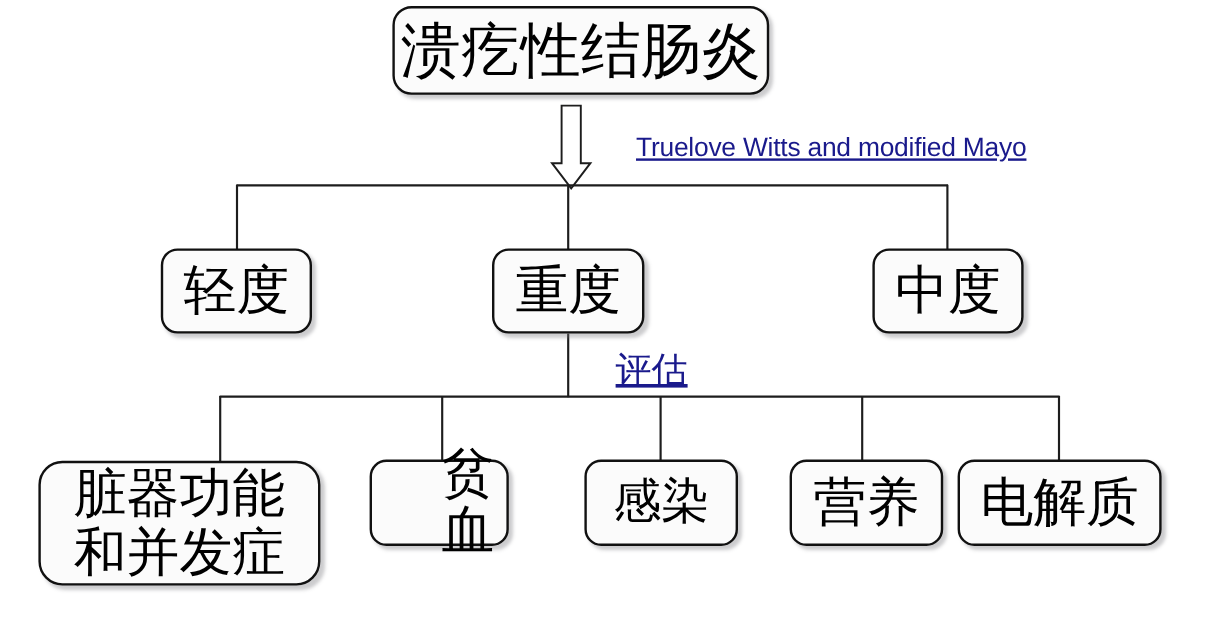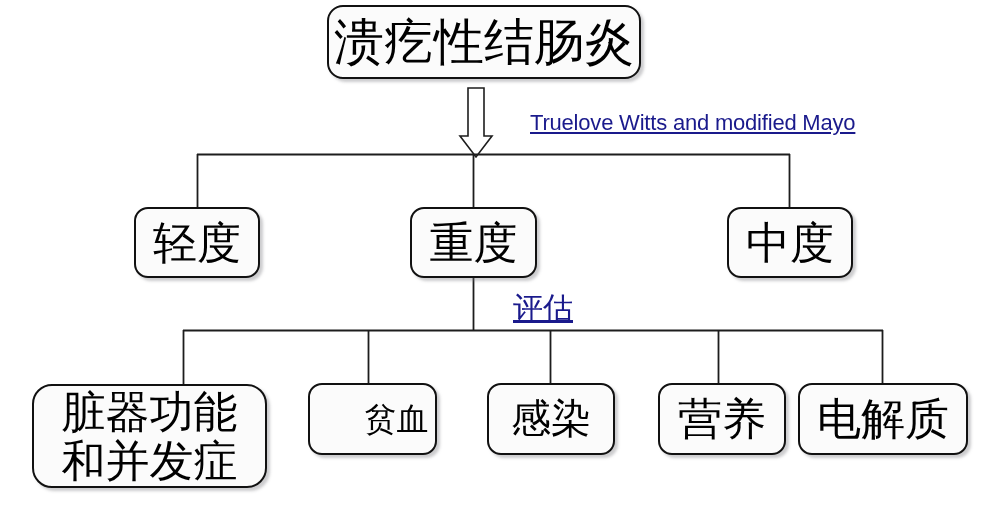--- a/index.html
+++ b/index.html
@@ -49,20 +49,21 @@
     height: 74px;
     font-size: 50px;
     border-radius: 16px;
   }
   .node-mild {
     left: 134px;
     top: 207px;
     width: 126px;
     height: 71px;
     font-size: 44px;
+    font-family: Liberation Serif, serif;
   }
   .node-severe {
     left: 410px;
     top: 207px;
     width: 127px;
     height: 71px;
     font-size: 44px;
   }
   .node-moderate {
     left: 727px;
@@ -76,23 +77,23 @@
     top: 384px;
     width: 235px;
     height: 104px;
     font-size: 44px;
     border-radius: 20px;
     line-height: 1.12;
   }
   .node-anemia {
     left: 308px;
     top: 383px;
-    width: 129px;
+    width: 116px;
     height: 72px;
-    font-size: 32px;
+    font-size: 44px;
     padding-left: 48px;
   }
   .node-infection {
     left: 487px;
     top: 383px;
     width: 128px;
     height: 72px;
     font-size: 40px;
   }
   .node-nutrition {

